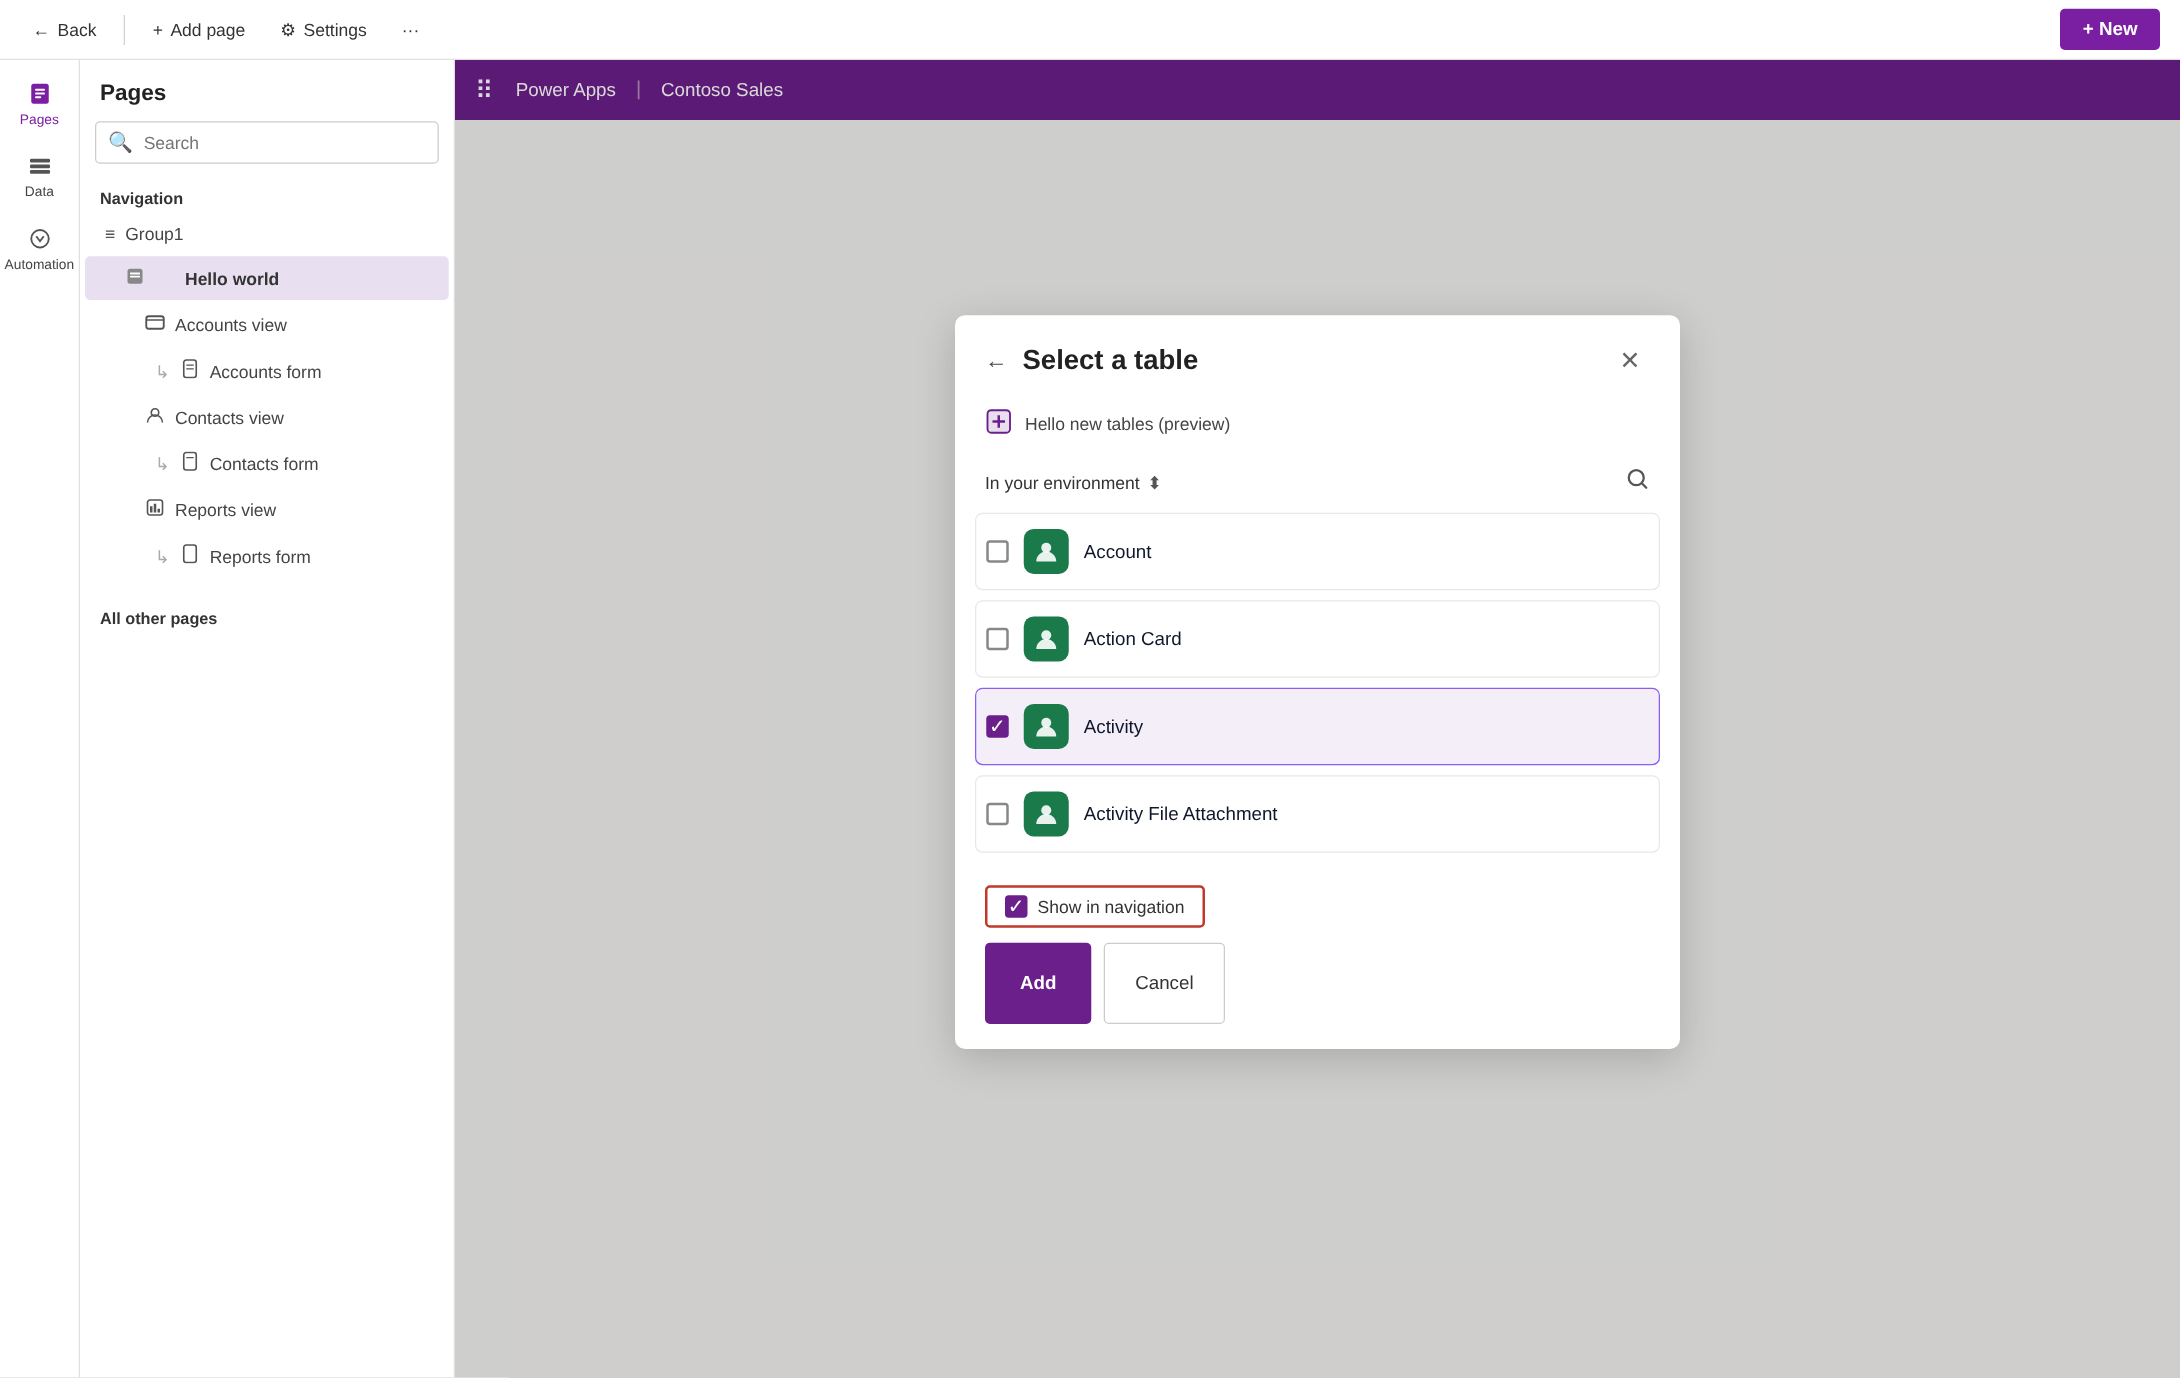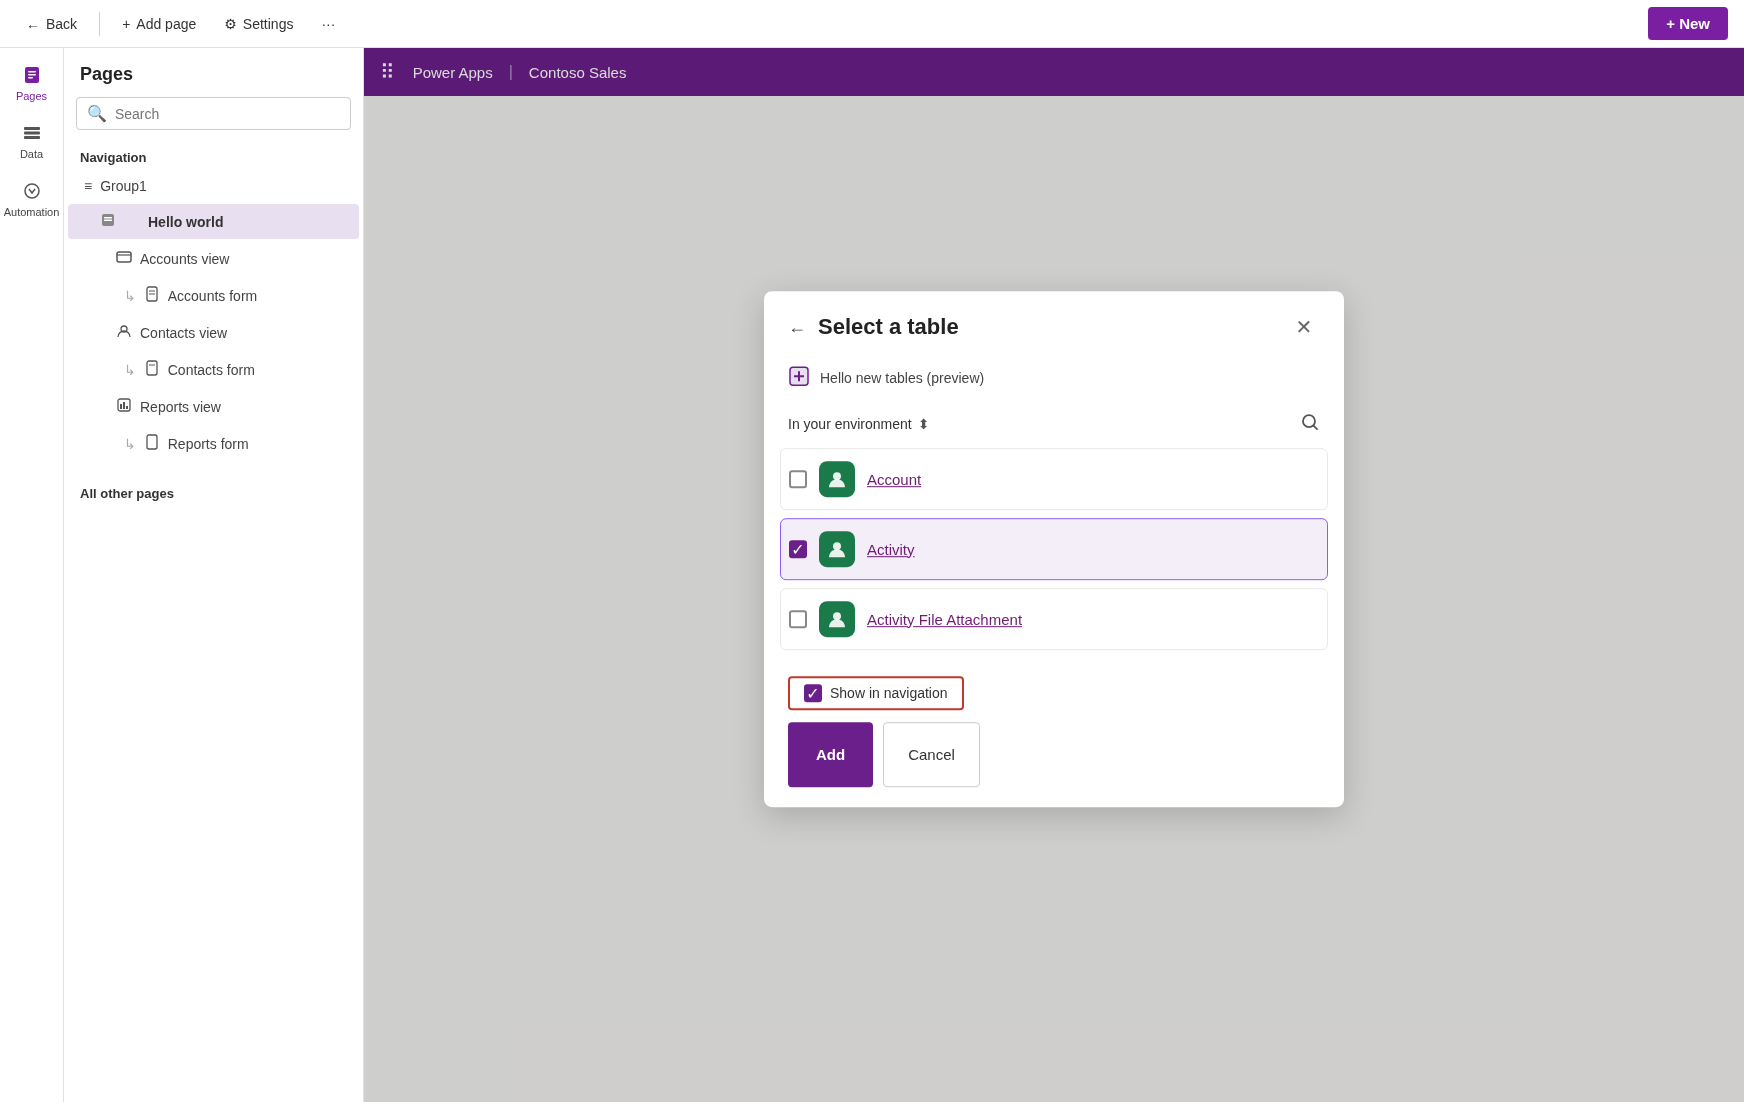--- a/index.html
+++ b/index.html
@@ -127,21 +127,21 @@
       flex-shrink: 0; background: #fff;
     }
     .table-checkbox.checked { background: #6B1F8A; border-color: #6B1F8A; color: #fff; }
 
     .table-icon {
       width: 36px; height: 36px; border-radius: 8px; background: #1a7a4a;
       display: flex; align-items: center; justify-content: center; flex-shrink: 0;
     }
     .table-icon svg { width: 22px; height: 22px; }
 
-    .table-name { font-size: 15px; color: #701a75; font-weight: 400; text-decoration: underline; }
+    .table-name { font-size: 15px; color: #0f172a; font-weight: 400; }
 
     
     .modal-footer {
       padding: 10px 24px 20px;
       display: flex; flex-direction: column; align-items: flex-start; gap: 12px;
     }
     .show-nav-row {
       display: flex; align-items: center; gap: 8px;
       border: 2px solid #c0392b; border-radius: 4px; padding: 6px 14px;
       cursor: pointer;
@@ -372,20 +372,30 @@
           <div class="table-checkbox"></div>
           <div class="table-icon">
             <svg width="22" height="22" viewBox="0 0 22 22" fill="none">
               <circle cx="11" cy="8" r="4" fill="#fff" opacity="0.9"></circle>
               <path d="M3 19c0-4.4 3.6-8 8-8s8 3.6 8 8" fill="#fff" opacity="0.9"></path>
             </svg>
           </div>
           <span class="table-name">Account</span>
         </div>
 
+        <div class="table-row">
+          <div class="table-checkbox"></div>
+          <div class="table-icon">
+            <svg width="22" height="22" viewBox="0 0 22 22" fill="none">
+              <circle cx="11" cy="8" r="4" fill="#fff" opacity="0.9"></circle>
+              <path d="M3 19c0-4.4 3.6-8 8-8s8 3.6 8 8" fill="#fff" opacity="0.9"></path>
+            </svg>
+          </div>
+          <span class="table-name">Action Card</span>
+        </div>
 
         <div class="table-row selected">
           <div class="table-checkbox checked">✓</div>
           <div class="table-icon">
             <svg width="22" height="22" viewBox="0 0 22 22" fill="none">
               <circle cx="11" cy="8" r="4" fill="#fff" opacity="0.9"></circle>
               <path d="M3 19c0-4.4 3.6-8 8-8s8 3.6 8 8" fill="#fff" opacity="0.9"></path>
             </svg>
           </div>
           <span class="table-name">Activity</span>

